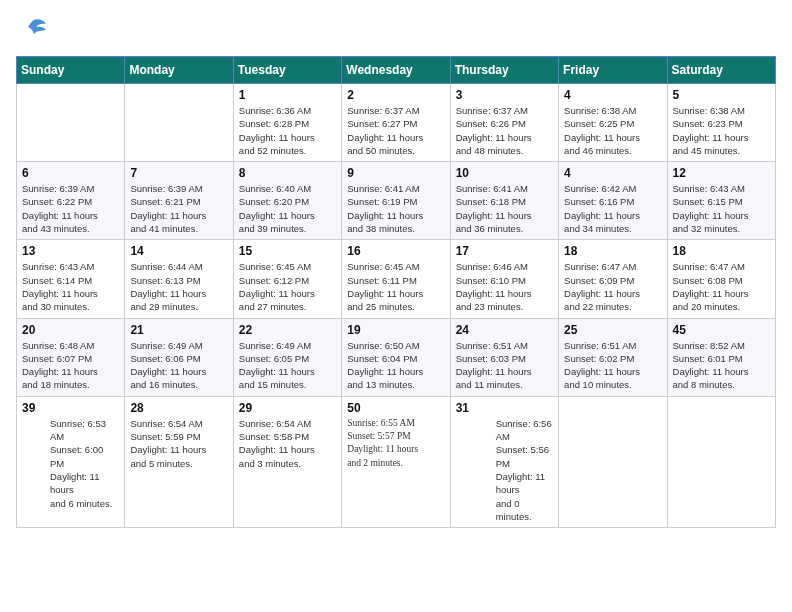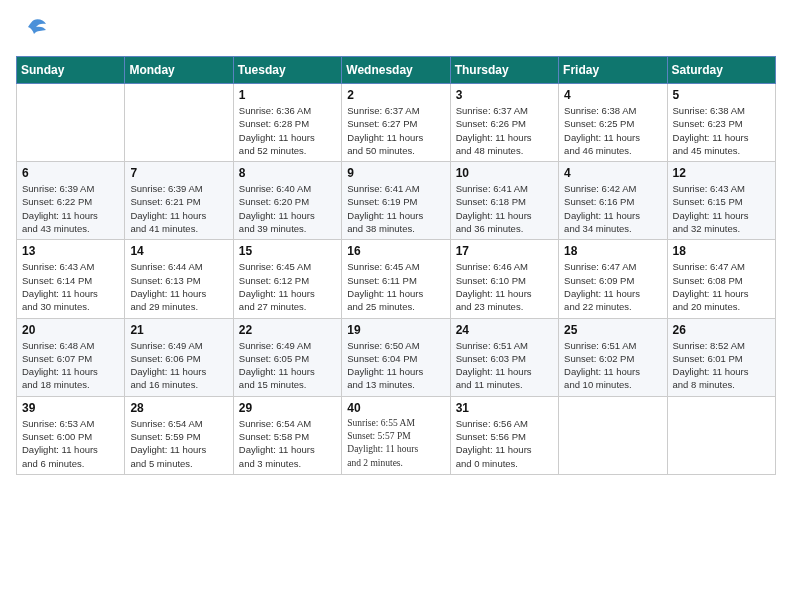--- a/index.html
+++ b/index.html
@@ -290,59 +290,59 @@
 and 11 minutes.</div>
         </td>
         <td>
           <div class="day-num">25</div>
           <div class="day-detail" style="white-space: pre-line;">Sunrise: 6:51 AM
 Sunset: 6:02 PM
 Daylight: 11 hours
 and 10 minutes.</div>
         </td>
         <td>
-          <div class="day-num">26</div>
+          <div class="day-num">45</div>
           <div class="day-detail" style="white-space: pre-line;">Sunrise: 8:52 AM
 Sunset: 6:01 PM
 Daylight: 11 hours
 and 8 minutes.</div>
         </td>
       </tr>
       <tr>
         <td>
           <div class="day-num">39</div>
-          <div class="day-detail" style="white-space: pre-line;">Sunrise: 6:53 AM
+          <div class="day-detail" style="white-space: pre-line; margin-left: 28px;">Sunrise: 6:53 AM
 Sunset: 6:00 PM
 Daylight: 11 hours
 and 6 minutes.</div>
         </td>
         <td>
           <div class="day-num">28</div>
           <div class="day-detail" style="white-space: pre-line;">Sunrise: 6:54 AM
 Sunset: 5:59 PM
 Daylight: 11 hours
 and 5 minutes.</div>
         </td>
         <td>
           <div class="day-num">29</div>
           <div class="day-detail" style="white-space: pre-line;">Sunrise: 6:54 AM
 Sunset: 5:58 PM
 Daylight: 11 hours
 and 3 minutes.</div>
         </td>
         <td>
-          <div class="day-num">40</div>
+          <div class="day-num">50</div>
           <div class="day-detail" style="white-space: pre-line; font-family: Liberation Serif, serif;">Sunrise: 6:55 AM
 Sunset: 5:57 PM
 Daylight: 11 hours
 and 2 minutes.</div>
         </td>
         <td>
           <div class="day-num">31</div>
-          <div class="day-detail" style="white-space: pre-line;">Sunrise: 6:56 AM
+          <div class="day-detail" style="white-space: pre-line; margin-left: 40px;">Sunrise: 6:56 AM
 Sunset: 5:56 PM
 Daylight: 11 hours
 and 0 minutes.</div>
         </td>
         <td class="empty-cell"></td>
         <td class="empty-cell"></td>
       </tr>
     </tbody>
 </table>
 

